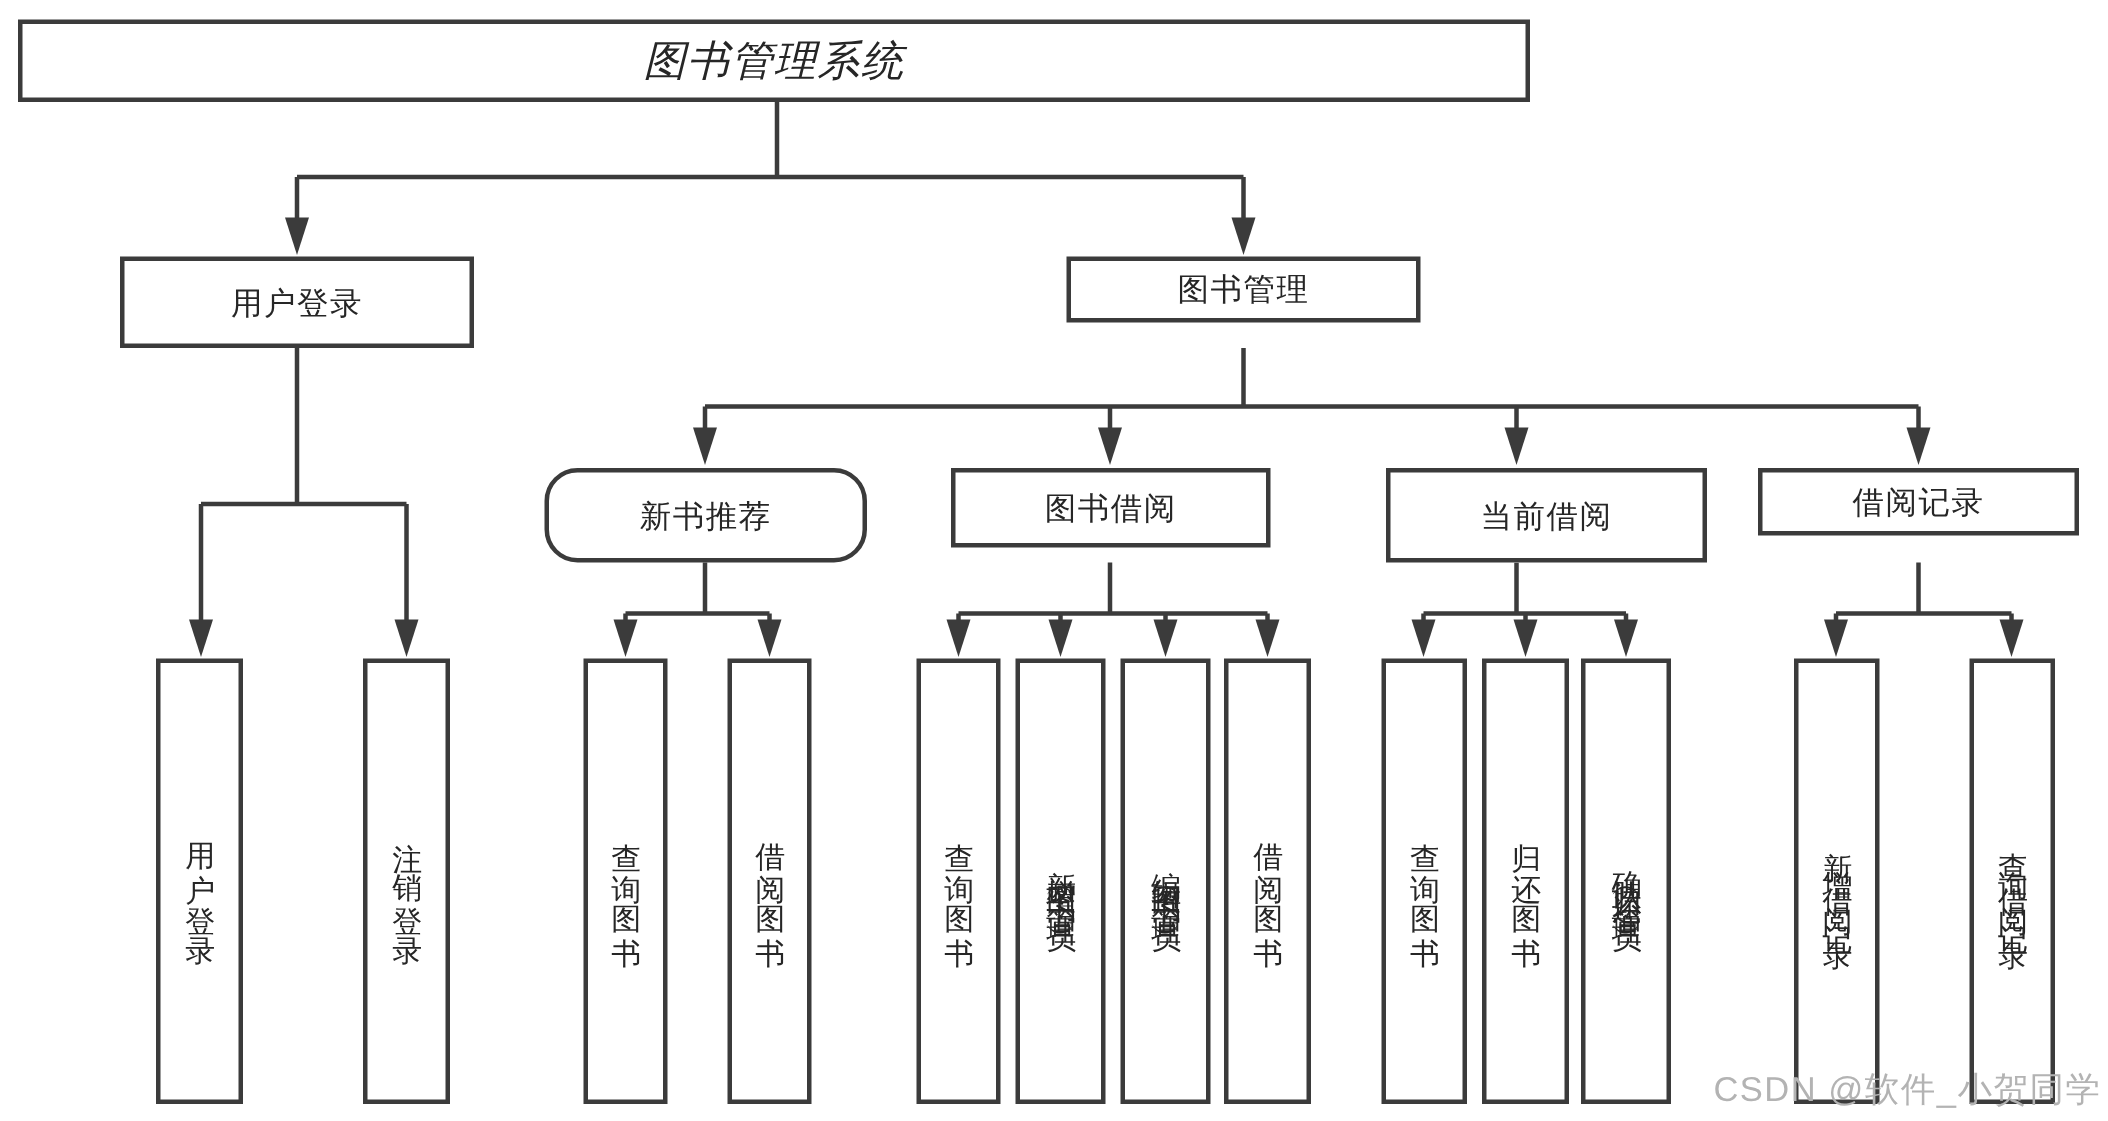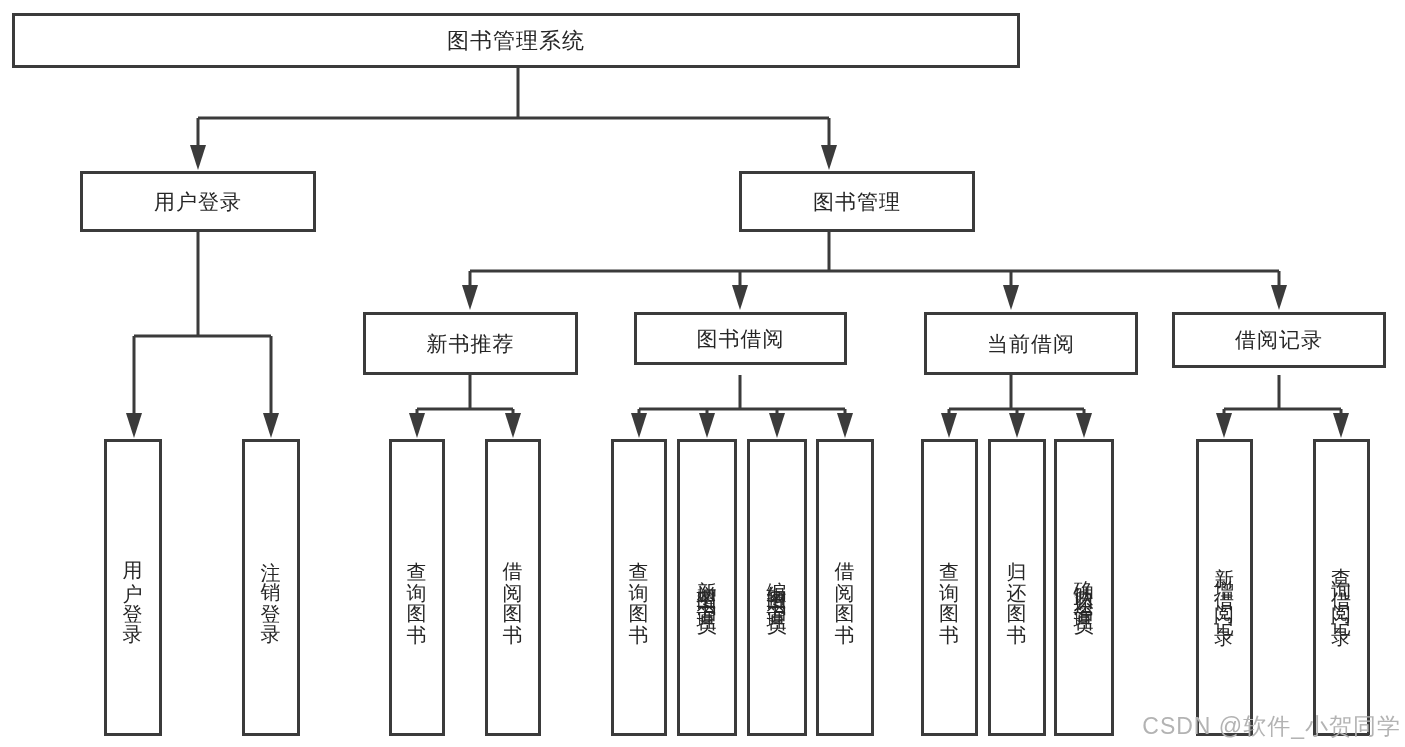--- a/index.html
+++ b/index.html
@@ -31,21 +31,21 @@
     display: flex;
     align-items: center;
     justify-content: center;
     color: var(--text);
   }
   .h-label {
     font-size: 21px;
     letter-spacing: 1px;
     white-space: nowrap;
   }
-  .node.root .h-label { font-size: 22px; }
+  .node.root .h-label { font-size: 28px; font-style: italic; }
   .leaf span.v {
     writing-mode: vertical-rl;
     text-orientation: mixed;
     font-size: 20px;
     line-height: 1;
   }
   .v-s span.v { letter-spacing: 21px; }
   .v-m span.v { letter-spacing: 12px; }
   .v-l span.v { letter-spacing: 5px; }
   .watermark {
@@ -108,34 +108,34 @@
     </g>
   </svg>
 
   <div class="node root" style="left:12px; top:13px; width:1008px; height:55px;">
     <span class="h-label">图书管理系统</span>
   </div>
 
   <div class="node" style="left:80px; top:171px; width:236px; height:61px;">
     <span class="h-label">用户登录</span>
   </div>
-  <div class="node" style="left:739px; top:171px; width:236px; height:61px;">
+  <div class="node" style="left:711px; top:171px; width:236px; height:44px;">
     <span class="h-label">图书管理</span>
   </div>
 
-  <div class="node" style="left:363px; top:312px; width:215px; height:63px;">
+  <div class="node" style="left:363px; top:312px; width:215px; height:63px;border-radius:22px;">
     <span class="h-label">新书推荐</span>
   </div>
   <div class="node" style="left:634px; top:312px; width:213px; height:53px;align-items:center;">
     <span class="h-label">图书借阅</span>
   </div>
   <div class="node" style="left:904px; top:312px; width:214px; height:63px;margin-left:20px;">
     <span class="h-label">当前借阅</span>
   </div>
-  <div class="node" style="left:1172px; top:312px; width:214px; height:56px;">
+  <div class="node" style="left:1172px; top:312px; width:214px; height:45px;">
     <span class="h-label">借阅记录</span>
   </div>
 
   <div class="node leaf v-s" style="left:104px; top:439px; width:58px; height:297px;">
     <span class="v">用户登录</span>
   </div>
   <div class="node leaf v-s" style="left:242px; top:439px; width:58px; height:297px;">
     <span class="v">注销登录</span>
   </div>
 

